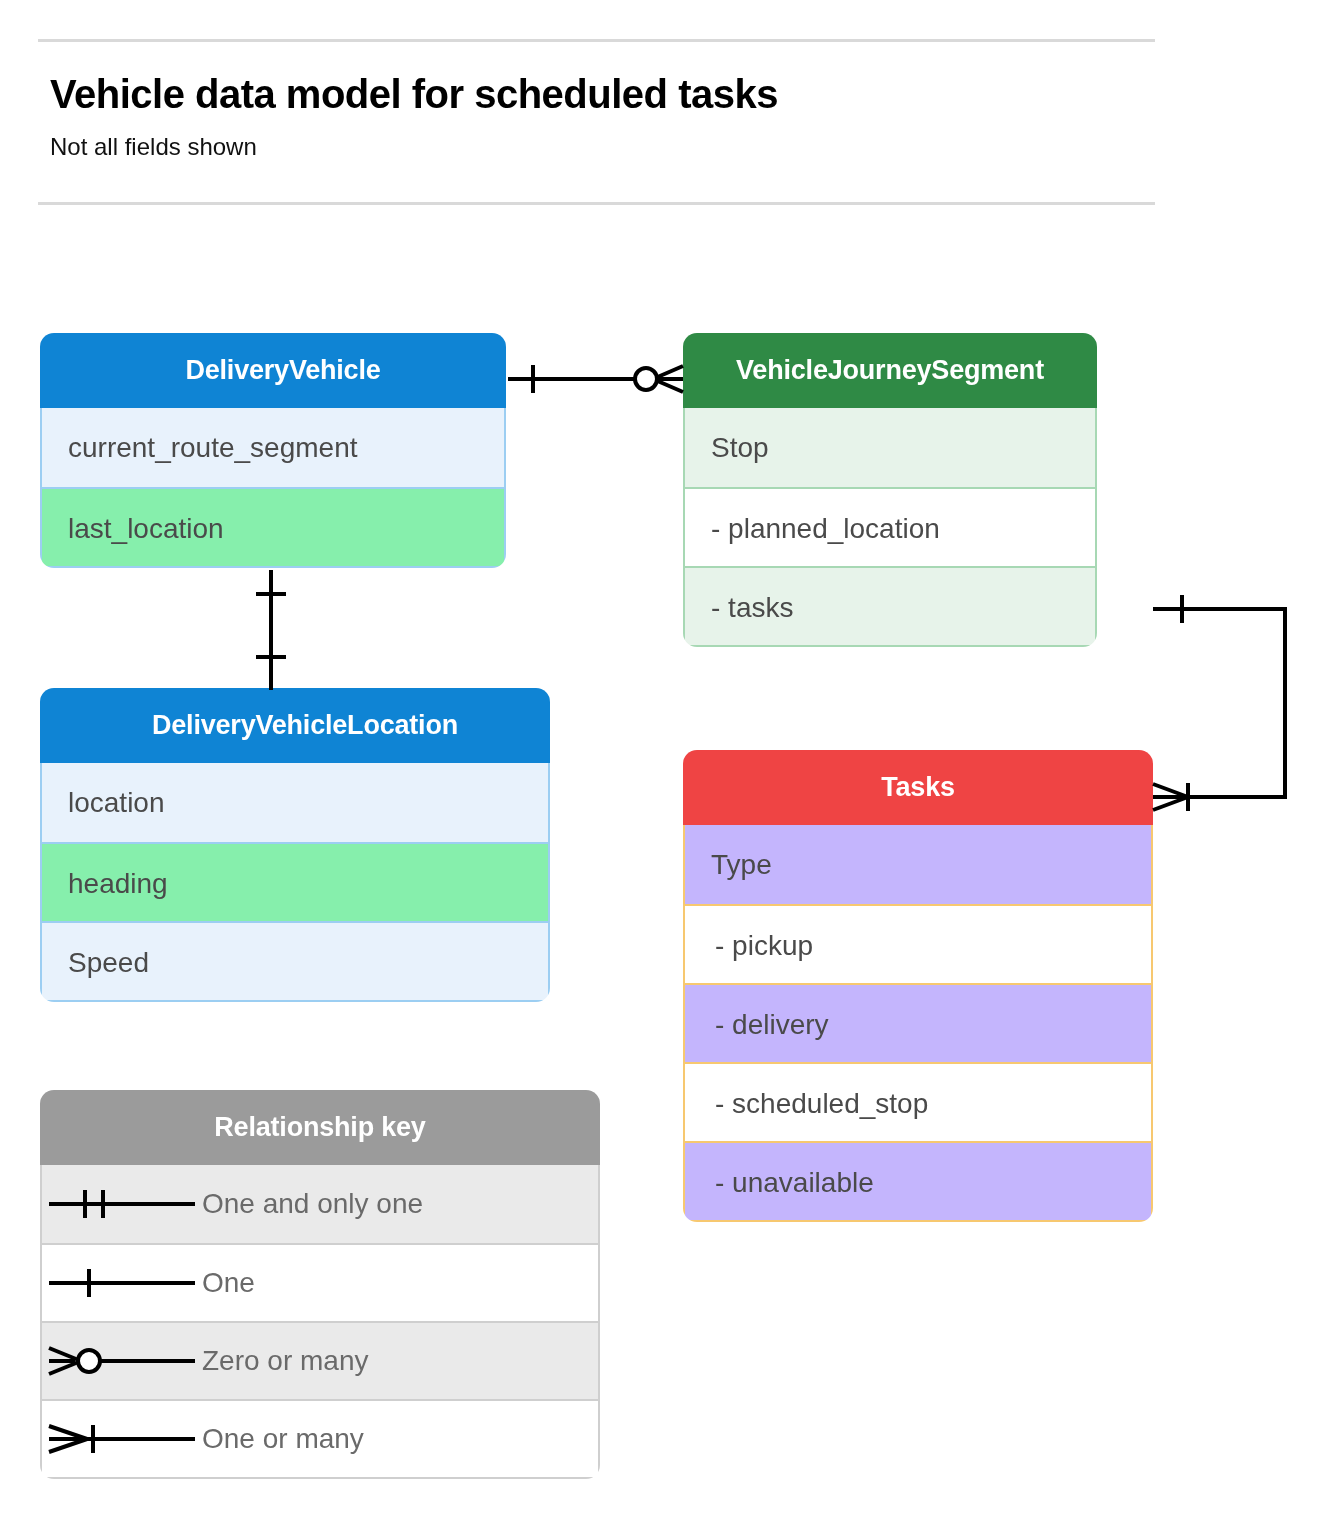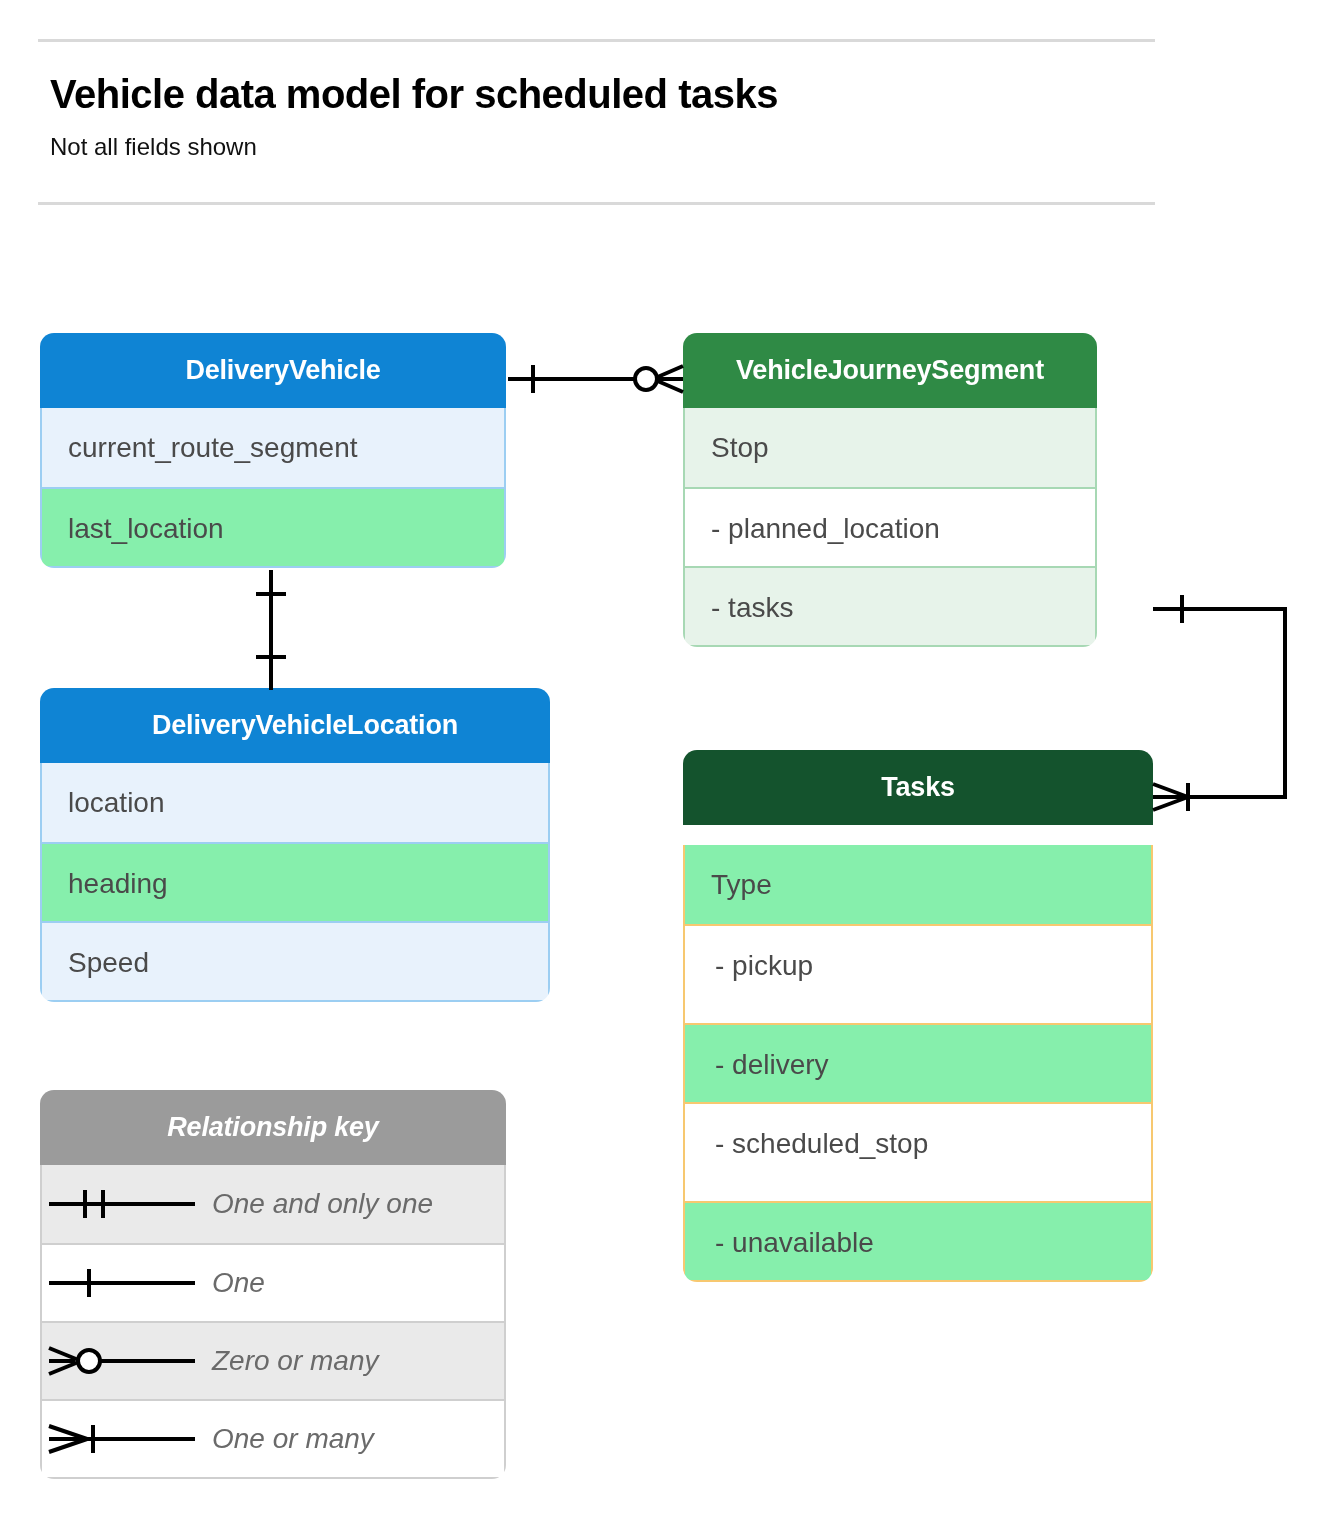--- a/index.html
+++ b/index.html
@@ -90,37 +90,36 @@
   .theme-blue .entity-row    { background: #86efac; border-color: #9ccef2; }
   .theme-blue .entity-row.tint { background: #e8f2fc; }
 
   
   .theme-green .entity-header { background: #2f8a45; }
   .theme-green .entity-rows   { border-color: #a7d8b4; }
   .theme-green .entity-row    { background: #ffffff; border-color: #a7d8b4; }
   .theme-green .entity-row.tint { background: #e7f3ea; }
 
   
-  .theme-orange .entity-header { background: #14532d; }
+  .theme-orange .entity-header { background: #ef4444; }
   .theme-orange .entity-rows   { border-color: #f7c870; }
   .theme-orange .entity-row    { background: #ffffff; border-color: #f7c870; }
-  .theme-orange .entity-row.tint { background: #86efac; margin-top: 20px; }
+  .theme-orange .entity-row.tint { background: #c4b5fd; }
 
   
   .theme-grey .entity-header { background: #9b9b9b; }
   .theme-grey .entity-rows   { border-color: #cfcfcf; }
 
   
   .legend-row {
     height: 78px;
     box-sizing: border-box;
     display: flex;
     align-items: center;
     background: #ffffff;
-    gap: 10px;
   }
   .legend-row + .legend-row { border-top: 2px solid #cfcfcf; }
   .legend-row.tint { background: #eaeaea; }
   .legend-sym {
     width: 160px;
     flex: 0 0 160px;
     display: flex;
     align-items: center;
     justify-content: center;
   }
@@ -179,21 +178,21 @@
     <div class="entity-header">Tasks</div>
     <div class="entity-rows">
       <div class="entity-row tint">Type</div>
       <div class="entity-row sub">-  pickup</div>
       <div class="entity-row tint sub">-  delivery</div>
       <div class="entity-row sub">-  scheduled_stop</div>
       <div class="entity-row tint sub">-  unavailable</div>
     </div>
   </div>
 
-  <div class="entity theme-grey" id="ent-legend" style="left:40px; top:1090px; width:466px;font-style:italic;">
+  <div class="entity theme-grey" id="ent-legend" style="left:40px; top:1090px; width:560px;">
     <div class="entity-header">Relationship key</div>
     <div class="entity-rows">
 
       <div class="legend-row tint">
         <div class="legend-sym">
           <svg width="150" height="40" viewBox="0 0 150 40">
             <line x1="2" y1="20" x2="148" y2="20" stroke="#000" stroke-width="4"></line>
             <line x1="38" y1="6" x2="38" y2="34" stroke="#000" stroke-width="4"></line>
             <line x1="56" y1="6" x2="56" y2="34" stroke="#000" stroke-width="4"></line>
           </svg>

